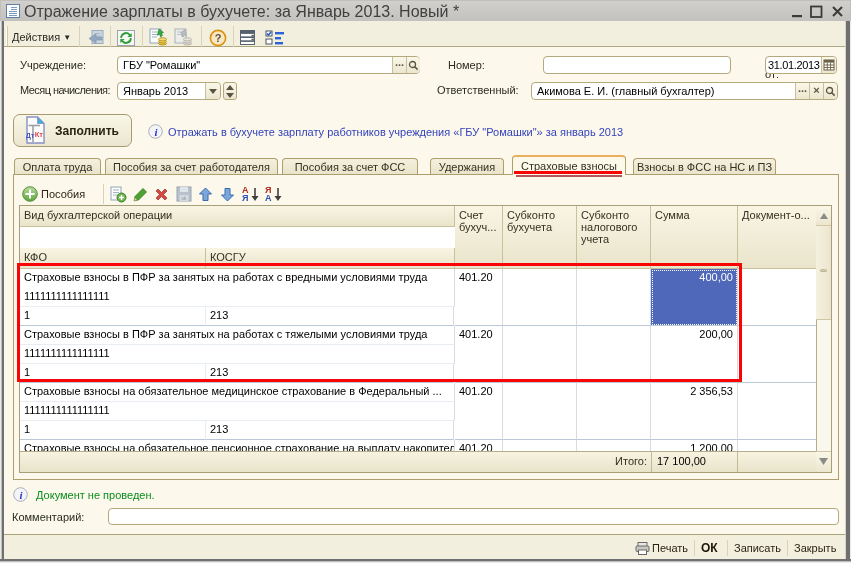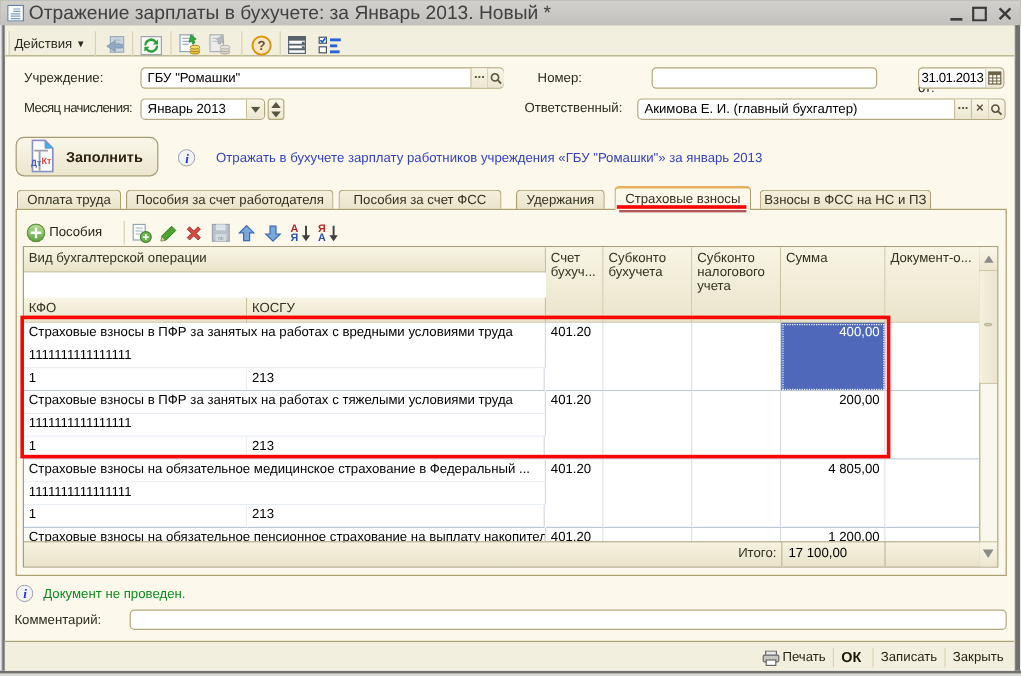--- a/index.html
+++ b/index.html
@@ -174,21 +174,21 @@
   <line x1="7" y1="10" x2="7" y2="26" stroke="#9aa0a6" stroke-width="1.6"></line>
   <text x="4" y="22" font-size="7.5" fill="#4858c8" text-anchor="middle" font-weight="bold">Дт</text>
   <text x="12.8" y="21" font-size="7.5" fill="#e04040" text-anchor="middle" font-weight="bold">Кт</text>
 </svg>
 <div class="abs" style="left:55px;top:124px;font-weight:bold;font-size:12px;color:#2b2312;">Заполнить</div>
 
 <svg class="abs" style="left:148px;top:124px" width="15" height="15" viewBox="0 0 15 15">
   <circle cx="7.5" cy="7.5" r="6.8" fill="#f4f4f8" stroke="#9a9aa8" stroke-width="0.8"></circle>
   <text x="8" y="11.5" font-size="11" font-style="italic" font-weight="bold" fill="#2438c8" text-anchor="middle" font-family="Liberation Serif">i</text>
 </svg>
-<div class="abs" style="left:168px;top:126px;color:#3442bc;margin-left:12px;">Отражать в бухучете зарплату работников учреждения «ГБУ "Ромашки"» за январь 2013</div>
+<div class="abs" style="left:168px;top:126px;color:#3442bc;">Отражать в бухучете зарплату работников учреждения «ГБУ "Ромашки"» за январь 2013</div>
 
 <div id="tabs-inner" class="abs" style="left:14px;top:155px;width:830px;height:330px;">
   <div class="tab" style="left:0px;width:87px;">Оплата труда</div>
   <div class="tab" style="left:91px;width:173px;">Пособия за счет работодателя</div>
   <div class="tab" style="left:268px;width:136px;">Пособия за счет ФСС</div>
   <div class="tab" style="left:416px;width:74px;">Удержания</div>
   <div class="tab tabact" style="left:498px;width:114px;">Страховые взносы</div>
   <div class="tab" style="left:619px;width:143px;">Взносы в ФСС на НС и ПЗ</div>
   <div class="abs" style="left:-1px;top:19px;width:826px;height:306px;background:#fcf9ec;border:1px solid #ad9e6d;"></div>
 </div>
@@ -281,21 +281,21 @@
   <div class="dcell num" style="left:631px;top:120px;width:87px;height:57px;">200,00</div>
   <div class="dcell" style="left:718px;top:120px;width:78px;height:57px;border-right:none;"></div>
 
   <div class="dcell" style="left:0;top:177px;width:435px;height:19px;border-bottom-color:#e7edf3;">Страховые взносы на обязательное медицинское страхование в Федеральный ...</div>
   <div class="dcell" style="left:0;top:196px;width:435px;height:19px;border-bottom-color:#e7edf3;">1111111111111111</div>
   <div class="dcell" style="left:0;top:215px;width:186px;height:19px;border-right-color:#e7edf3;">1</div>
   <div class="dcell" style="left:186px;top:215px;width:248px;height:19px;">213</div>
   <div class="dcell" style="left:435px;top:177px;width:48px;height:57px;">401.20</div>
   <div class="dcell" style="left:483px;top:177px;width:74px;height:57px;"></div>
   <div class="dcell" style="left:557px;top:177px;width:74px;height:57px;"></div>
-  <div class="dcell num" style="left:631px;top:177px;width:87px;height:57px;">4 805,00</div>
+  <div class="dcell num" style="left:631px;top:177px;width:87px;height:57px;">2 356,53</div>
   <div class="dcell" style="left:718px;top:177px;width:78px;height:57px;border-right:none;"></div>
 
   <div class="dcell" style="left:0;top:234px;width:435px;height:19px;">Страховые взносы на обязательное пенсионное страхование на выплату накопительной</div>
   <div class="dcell" style="left:435px;top:234px;width:48px;height:19px;">401.20</div>
   <div class="dcell" style="left:483px;top:234px;width:74px;height:19px;"></div>
   <div class="dcell" style="left:557px;top:234px;width:74px;height:19px;"></div>
   <div class="dcell num" style="left:631px;top:234px;width:87px;height:19px;">1 200,00</div>
   <div class="dcell" style="left:718px;top:234px;width:78px;height:19px;border-right:none;"></div>
 
   <div class="abs" style="left:0;top:245px;width:811px;height:21px;background:linear-gradient(#f7f3e0,#e9e3ca);border-top:1px solid #b5ac88;"></div>

